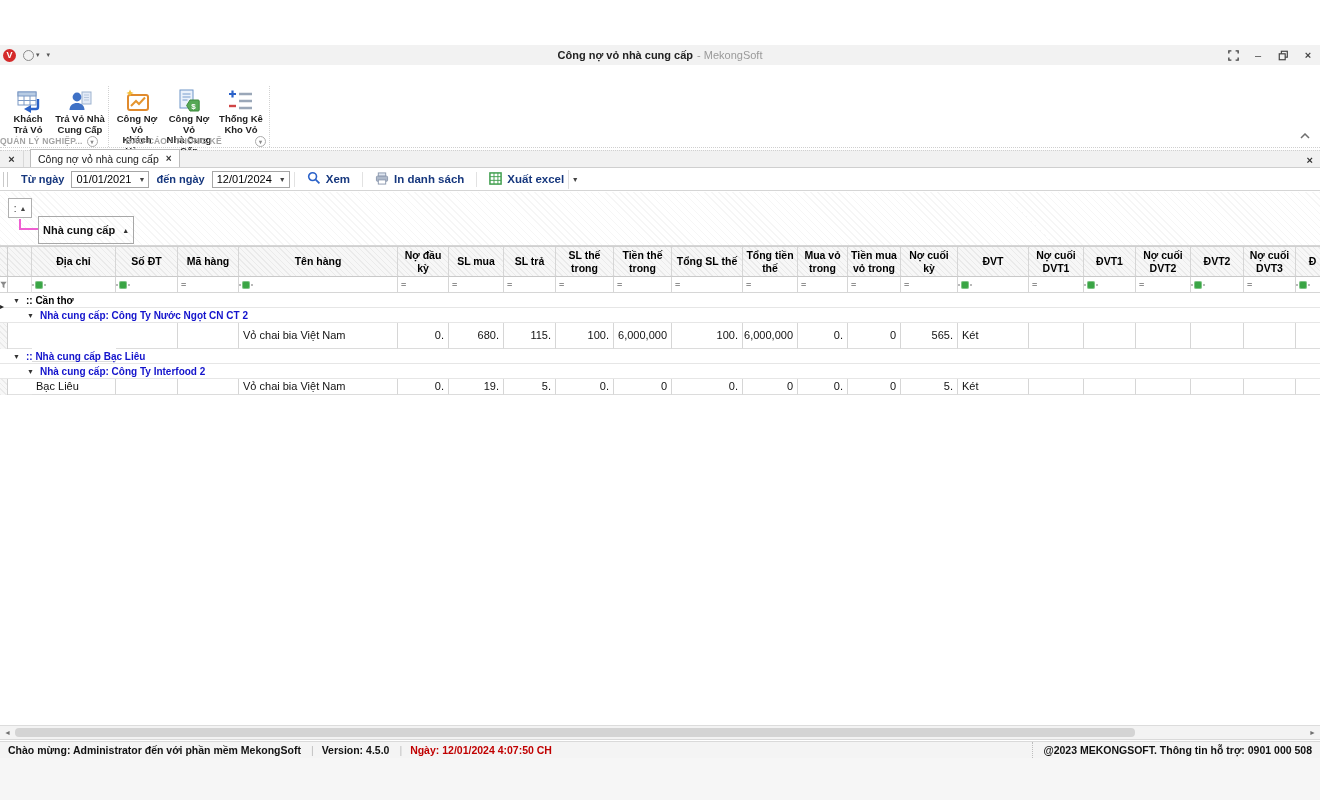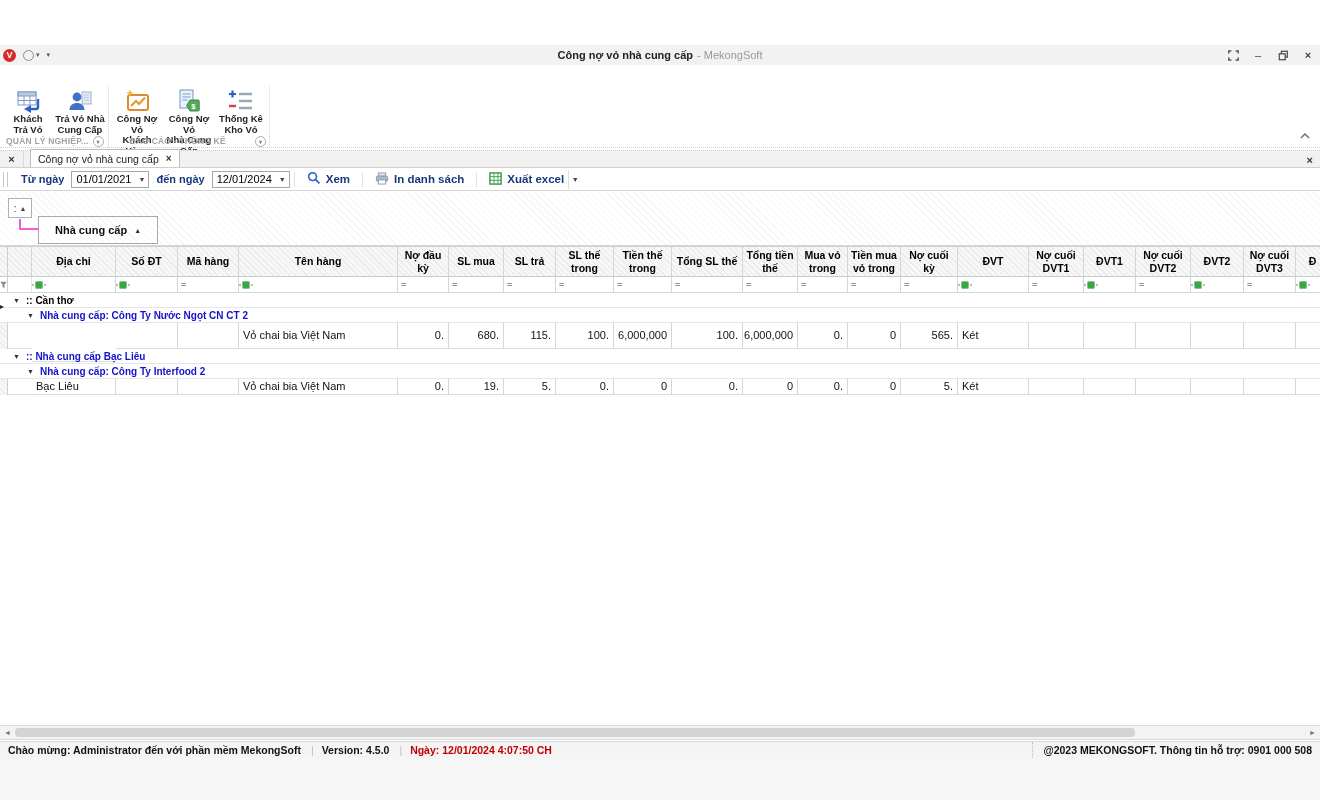--- a/index.html
+++ b/index.html
@@ -30,21 +30,21 @@
 
   
   .ribbonbody{position:absolute;top:86px;left:0;width:100%;height:62px;background:#ffffff;border-bottom:1px dotted #cfcfcf;box-sizing:border-box;}
   .rgroups{display:flex;height:100%;}
   .rgroup{position:relative;padding:1px 2px 12px 2px;border-right:1px dotted #d2d2d2;}
   .rbtns{display:flex;height:49px;}
   .rbtn{width:52px;display:flex;flex-direction:column;align-items:center;justify-content:flex-start;padding-top:1px;cursor:default;}
   .rbtn-ic{height:26px;display:flex;align-items:center;justify-content:center;}
   .rbtn-lb{font-size:9.5px;font-weight:bold;color:#1e1e1e;text-align:center;line-height:1.12;white-space:pre-line;}
   .rcap{position:absolute;bottom:0;left:0;right:3px;height:12px;display:flex;align-items:center;font-size:8.5px;font-weight:bold;color:#a3a3a3;letter-spacing:.2px;}
-  .rcap .rcap-t{flex:0 1 auto;overflow:hidden;white-space:nowrap;padding-left:6px;}
+  .rcap .rcap-t{flex:0 1 auto;overflow:hidden;white-space:nowrap;padding-left:0;}
   .rcap.center .rcap-t{margin:0 auto;}
   .rcap-a{width:9px;height:9px;border:1px solid #ababab;border-radius:50%;display:flex;align-items:center;justify-content:center;font-size:6px;color:#8a8a8a;margin-left:4px;flex:0 0 auto;}
   .rcap.center .rcap-a{margin-left:auto;}
   .ribbon-collapse{position:absolute;right:10px;bottom:4px;}
 
   
   .doctabs{position:absolute;top:150px;left:0;width:100%;height:18px;background:#f1f1f1;border-top:1px dotted #d0d0d0;border-bottom:1px solid #cfcfcf;box-sizing:border-box;display:flex;align-items:flex-end;}
   .dt-close{width:23px;height:17px;border-right:1px solid #d8d8d8;display:flex;align-items:center;justify-content:center;font-size:11px;font-weight:bold;color:#333;}
   .dtab{height:17px;margin-left:6px;padding:0 7px;border:1px solid #bdbdbd;border-bottom:none;background:#ffffff;display:flex;align-items:center;gap:7px;font-size:10.5px;color:#222;position:relative;z-index:2;}
   .dtab .x{font-size:10px;font-weight:bold;color:#333;}
@@ -59,21 +59,21 @@
   .combo .cb{width:13px;height:100%;display:flex;align-items:center;justify-content:center;font-size:7px;color:#444;}
   .tbtn{display:flex;align-items:center;gap:5px;padding:0 8px;height:19px;font-size:11.5px;font-weight:bold;color:#17387e;}
   .tb-sep{width:1px;height:15px;background:#e2e2e2;margin:0 4px;}
   .excel-caret{display:flex;align-items:center;justify-content:center;width:12px;height:19px;border-left:1px solid #e0e0e0;font-size:7px;color:#444;}
 
   
   .gridwrap{position:absolute;top:192px;left:0;width:100%;height:548px;background:#ffffff;border-bottom:1px solid #d9d9d9;box-sizing:border-box;overflow:hidden;}
   .grouppanel{position:relative;height:54px;border-bottom:1px solid #d6d6d6;box-sizing:border-box;}
   .sortbox{position:absolute;left:8px;top:6px;width:24px;height:20px;border:1px solid #b0b0b0;background:#fff;display:flex;align-items:center;justify-content:center;gap:3px;font-size:10px;color:#333;box-sizing:border-box;}
   .sortbox .ua{font-size:7px;color:#444;}
-  .gfield{position:absolute;left:38px;top:24px;height:28px;border:1px solid #a8a8a8;padding:0 16px;display:flex;align-items:center;gap:7px;font-size:11px;font-weight:bold;color:#111;box-sizing:border-box;}
+  .gfield{position:absolute;left:38px;top:24px;height:28px;border:1px solid #a8a8a8;padding:0 4px;display:flex;align-items:center;gap:7px;font-size:11px;font-weight:bold;color:#111;box-sizing:border-box;}
   .gfield .ua{font-size:7px;color:#333;}
   .conn-v{position:absolute;left:19px;top:27px;width:2px;height:10px;background:#ef5fd2;}
   .conn-h{position:absolute;left:19px;top:36px;width:19px;height:2px;background:#ef5fd2;}
 
   .grid{position:relative;width:1330px;}
   .grow{display:flex;width:1330px;box-sizing:border-box;background:#fff;}
   .gind{width:8px;flex:0 0 8px;border-right:1px solid #cfcfcf;box-sizing:border-box;position:relative;}
   .gutter{width:24px;flex:0 0 24px;box-sizing:border-box;}
   .gcell{box-sizing:border-box;border-right:1px solid #d6d6d6;overflow:hidden;}
 

